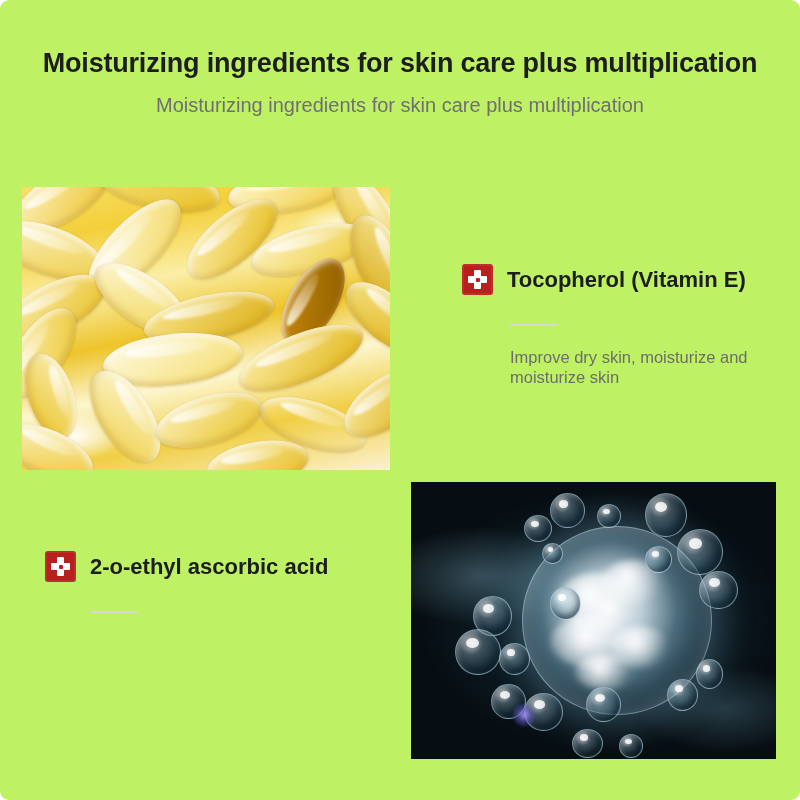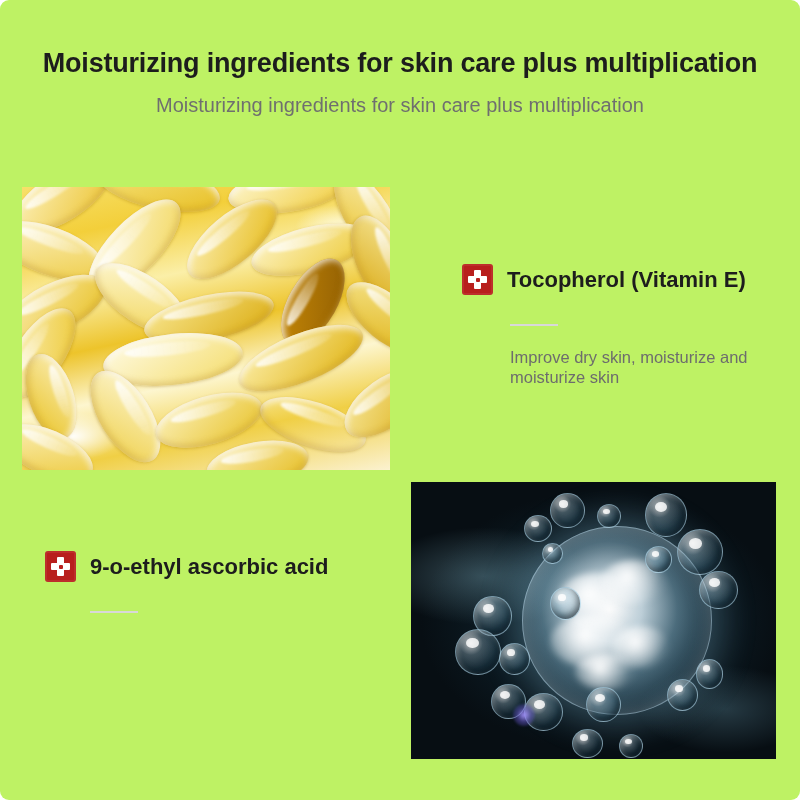--- a/index.html
+++ b/index.html
@@ -300,18 +300,18 @@
     <p class="block-desc">Improve dry skin, moisturize and moisturize skin</p>
   </div>
 
   <div class="block" id="block-ascorbic">
     <div class="block-head">
       <span class="plus-icon">
         <span class="bar-h"></span>
         <span class="bar-v"></span>
         <span class="notch"></span>
       </span>
-      <span class="block-title">9-o-ethyl ascorbic acid</span>
+      <span class="block-title">2-o-ethyl ascorbic acid</span>
     </div>
     <div class="divider"></div>
   </div>
 
 </div>
 
 </body></html>

